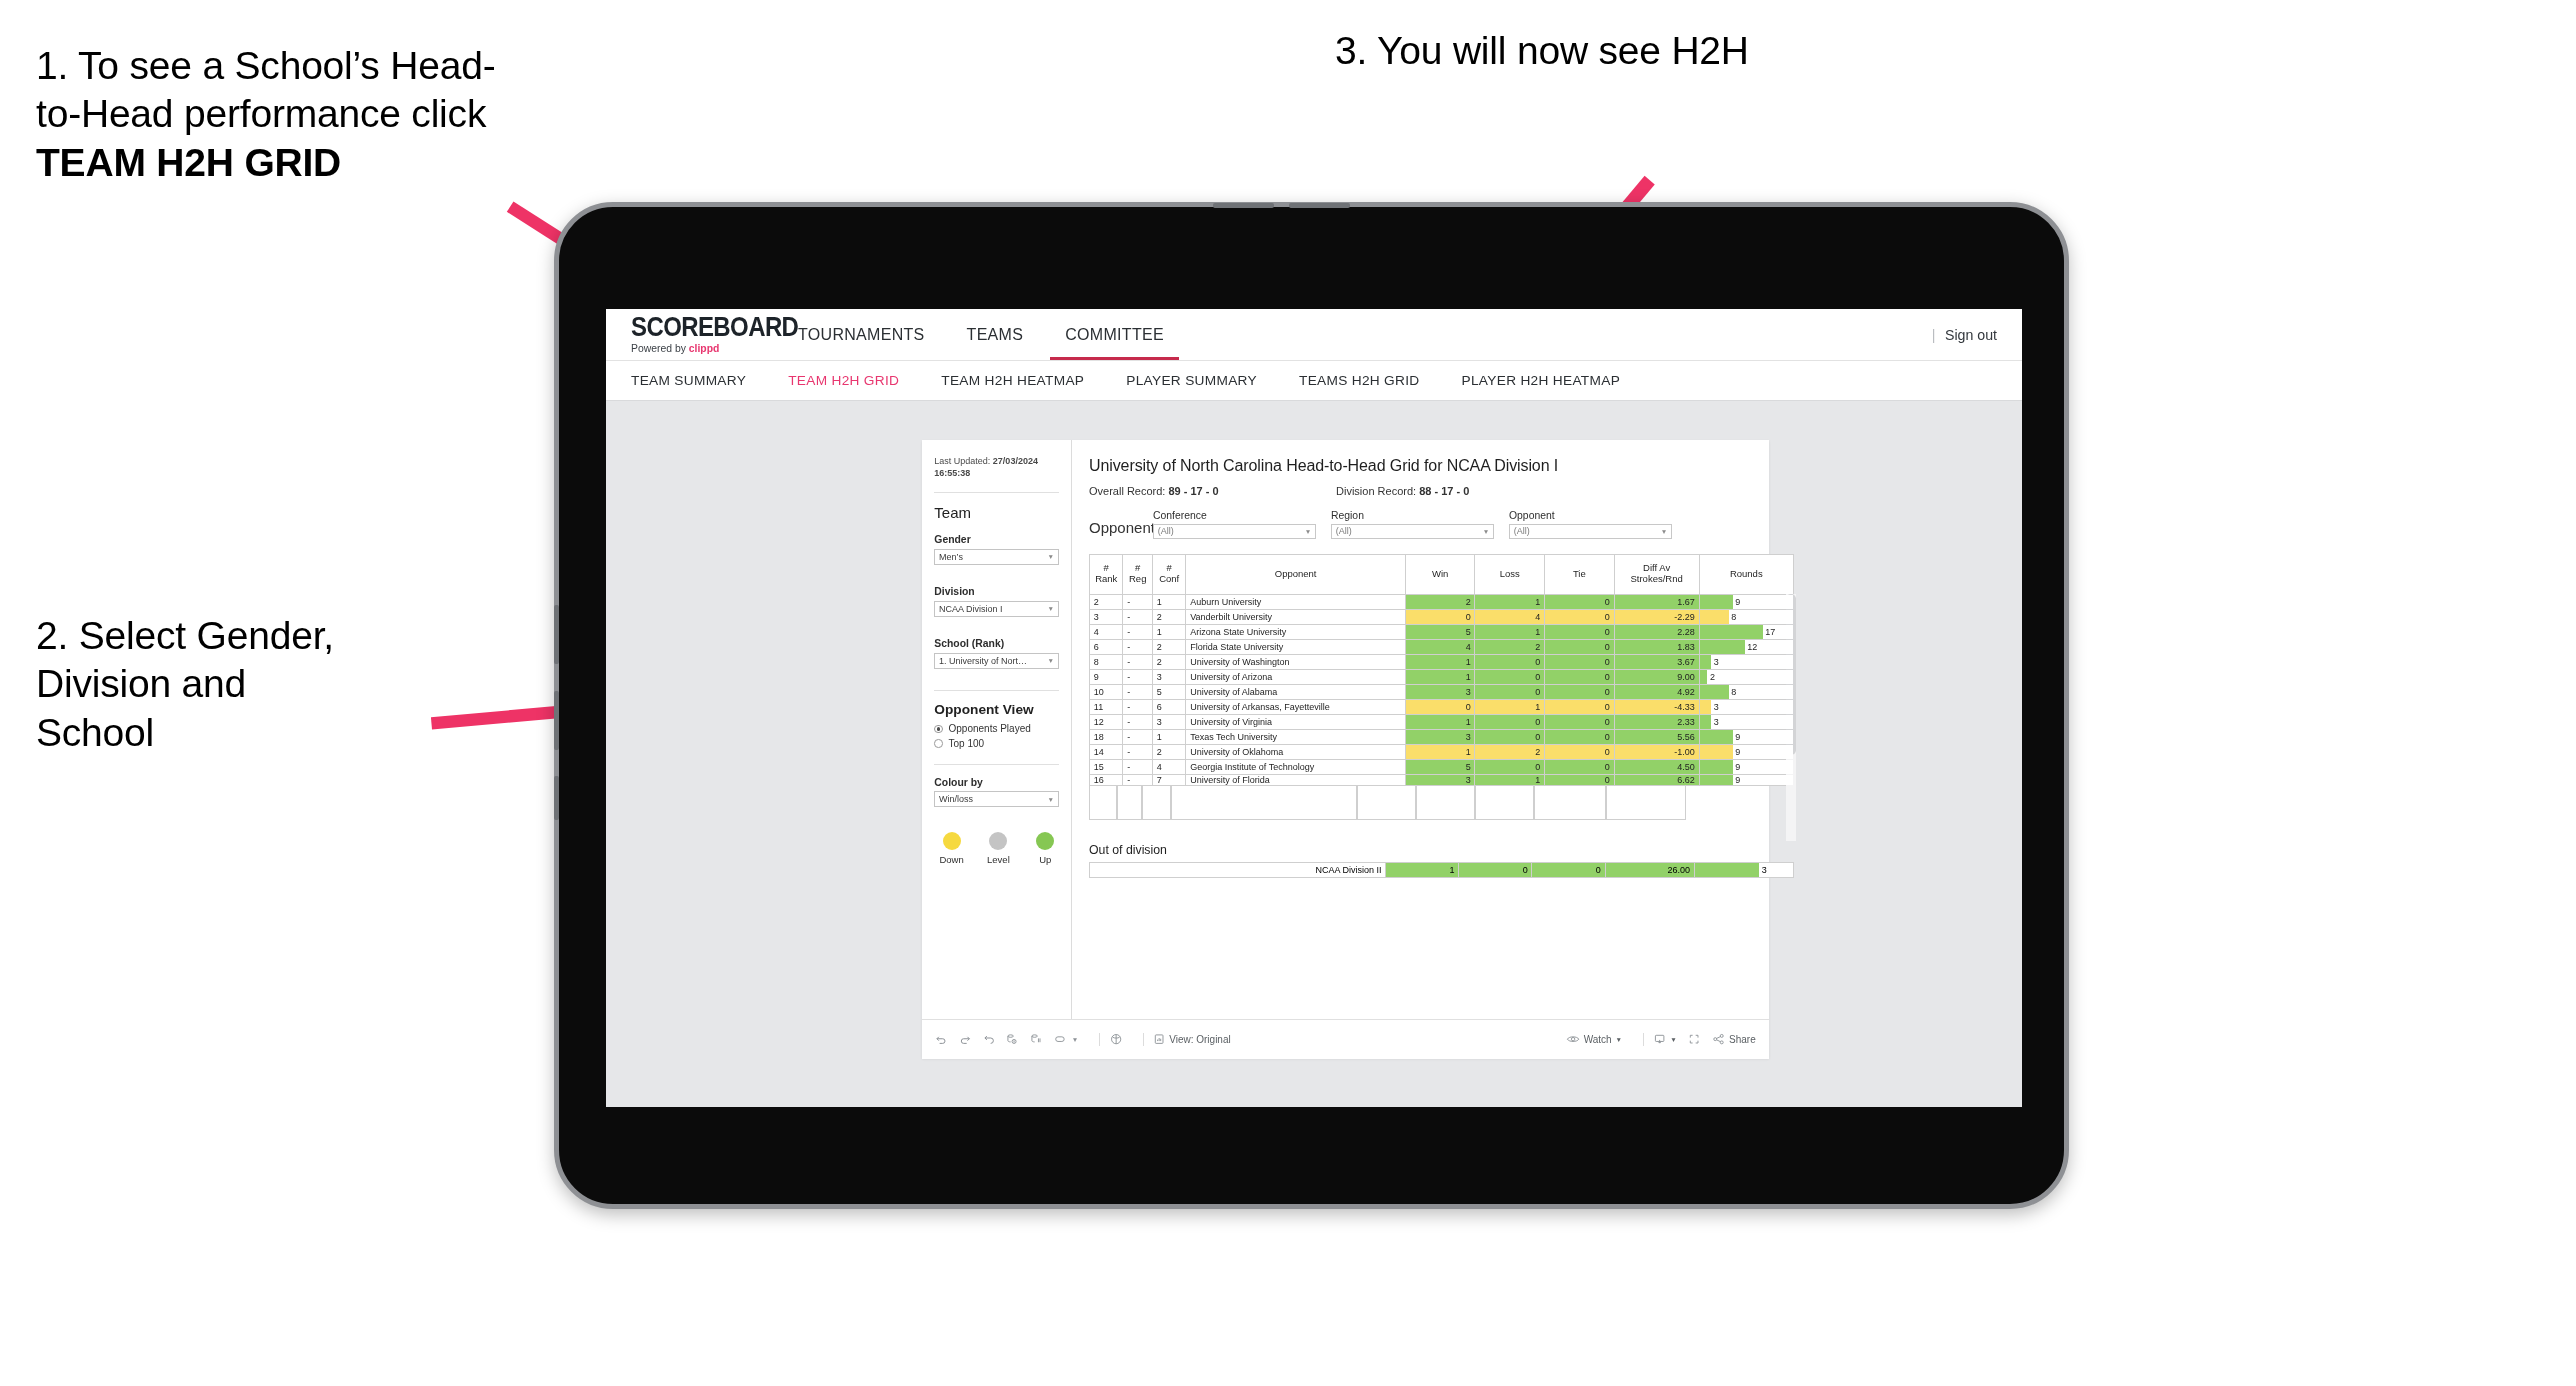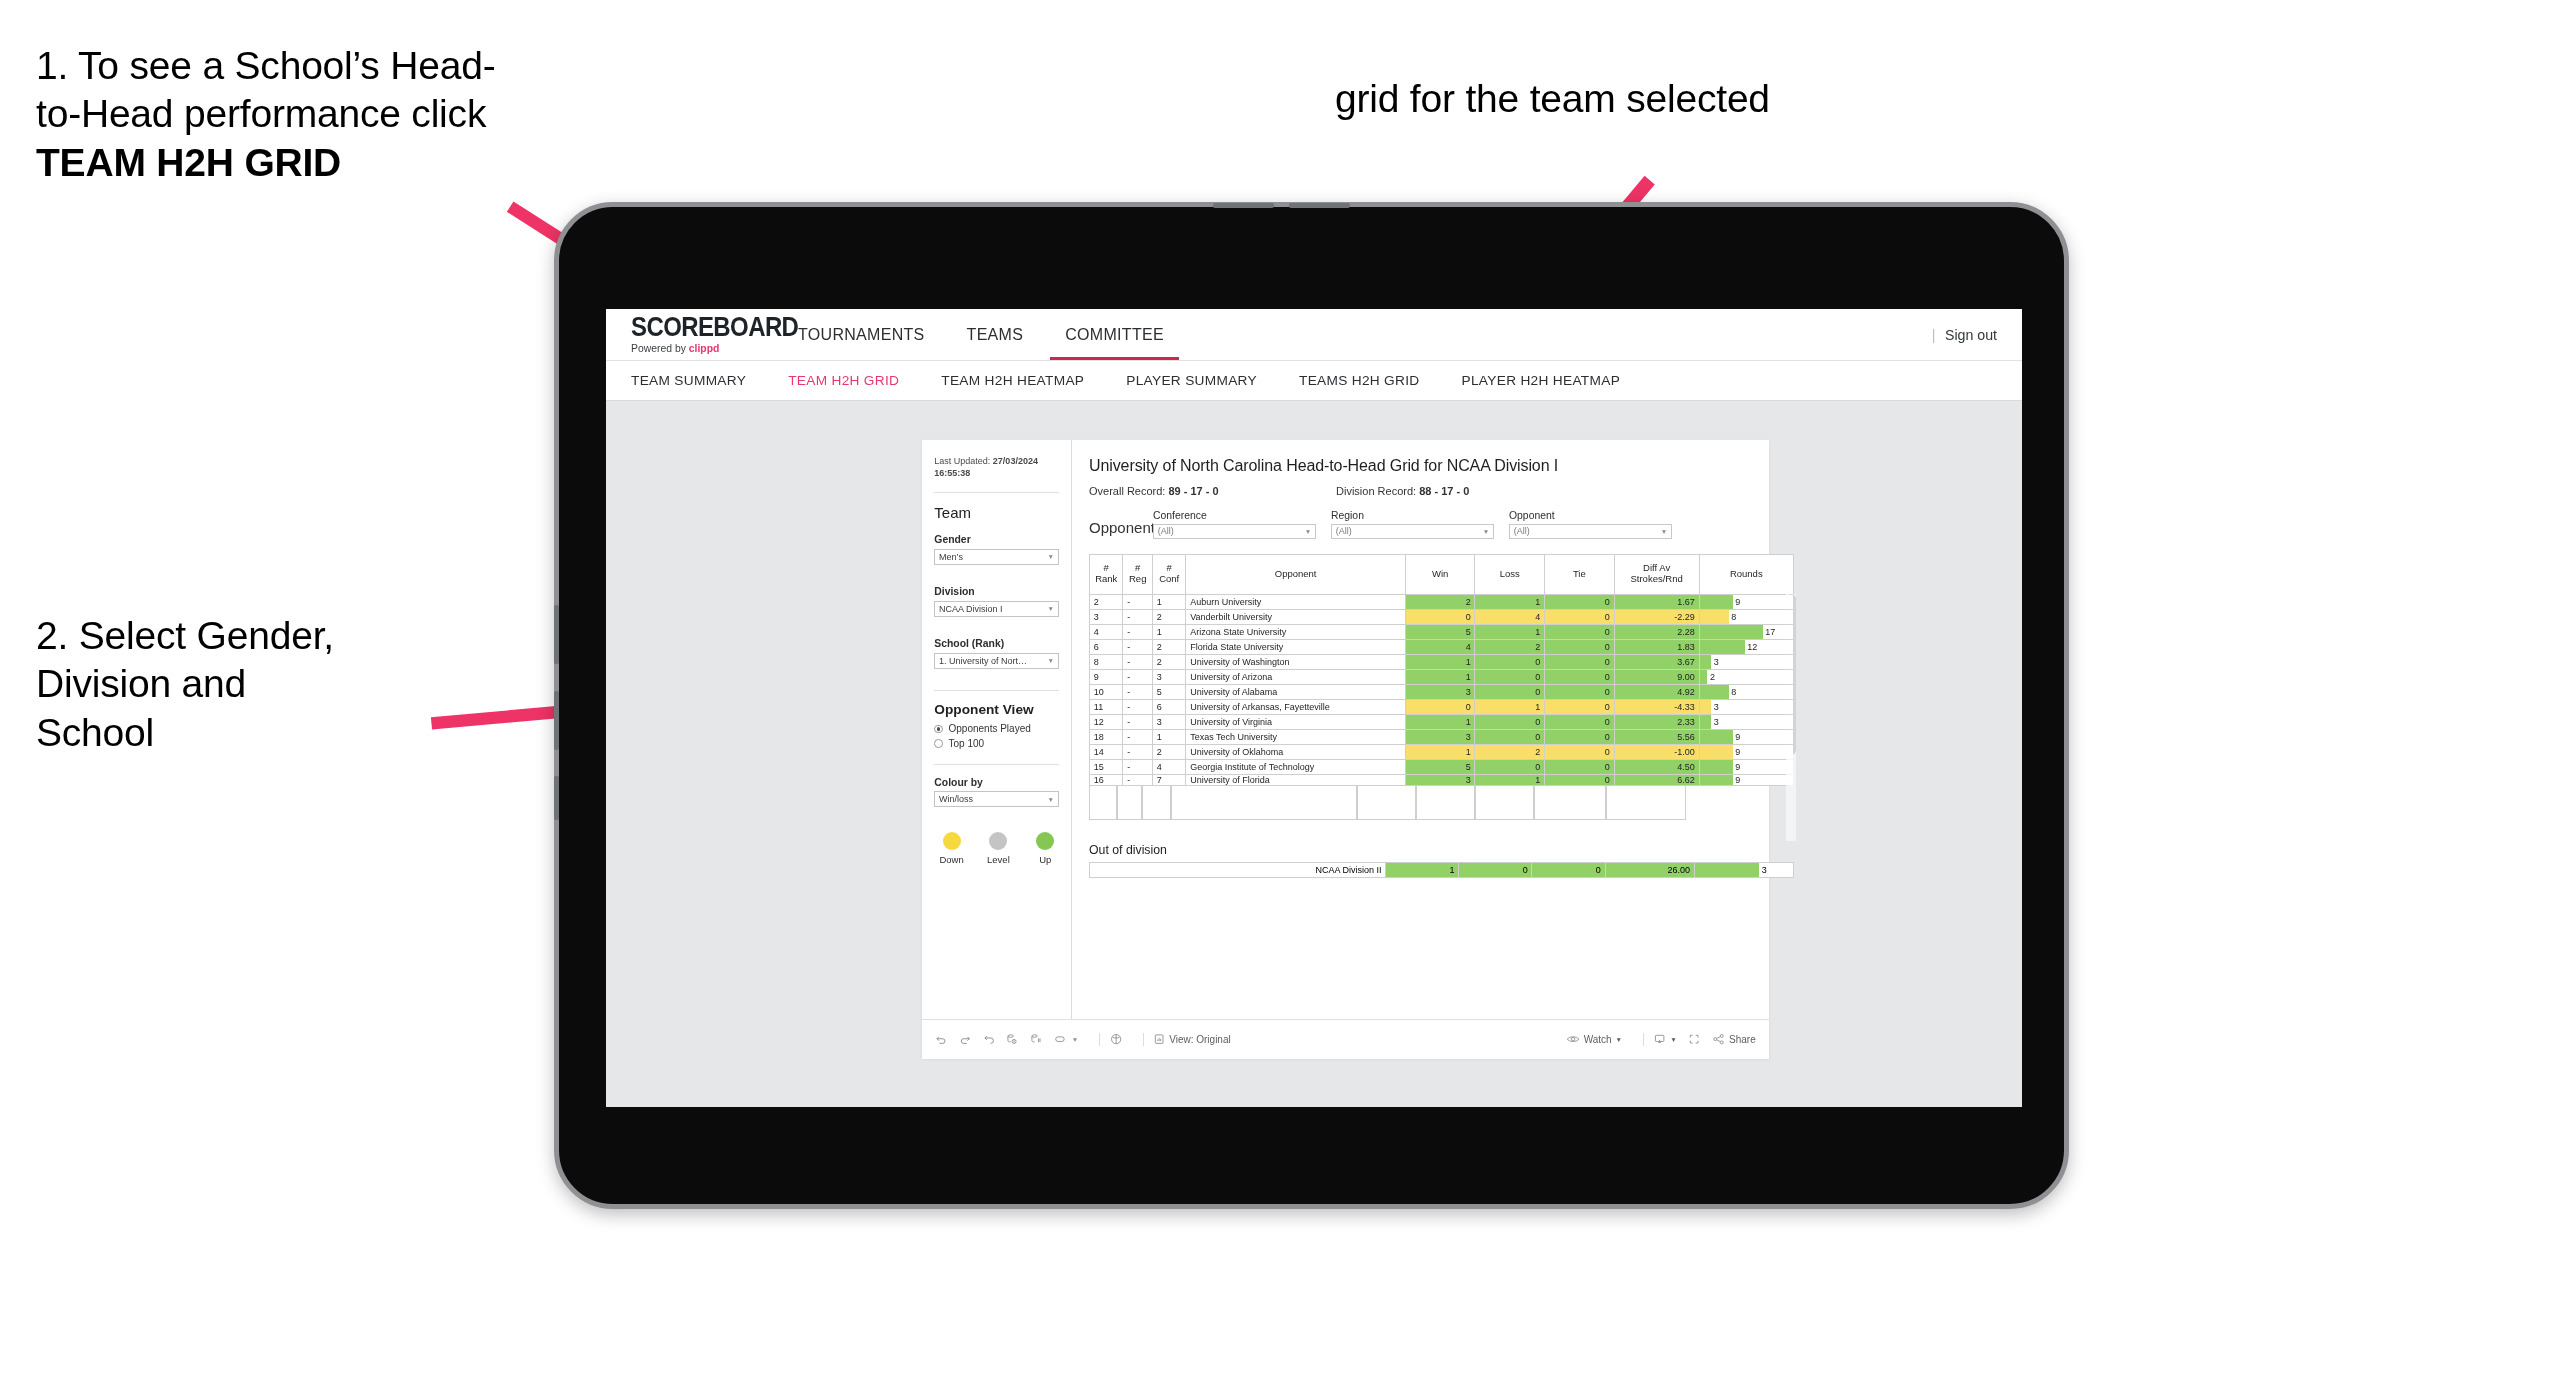--- a/index.html
+++ b/index.html
@@ -222,22 +222,21 @@
   <b>TEAM H2H GRID</b>
 </div>
 
 <div class="callout" id="callout-2">
   <span>2. Select Gender,</span><br>
   <span>Division and</span><br>
   <span>School</span>
 </div>
 
 <div class="callout" id="callout-3">
-  <br>
-  <span>grid for the team selected</span>
+  <span>3. You will now see H2H</span><br>
 </div>
 
 <svg class="arrow-layer" viewBox="0 0 2717 1462">
   <defs>
     <marker id="ah" markerWidth="6" markerHeight="6" refX="4.6" refY="3" orient="auto">
       <path d="M0,0 L6,3 L0,6 z" fill="#ee3366"></path>
     </marker>
   </defs>
   <path d="M538,218 L800,385" stroke="#ee3366" stroke-width="13" fill="none" marker-end="url(#ah)"></path>
   <path d="M455,763 L870,726" stroke="#ee3366" stroke-width="13" fill="none" marker-end="url(#ah)"></path>

